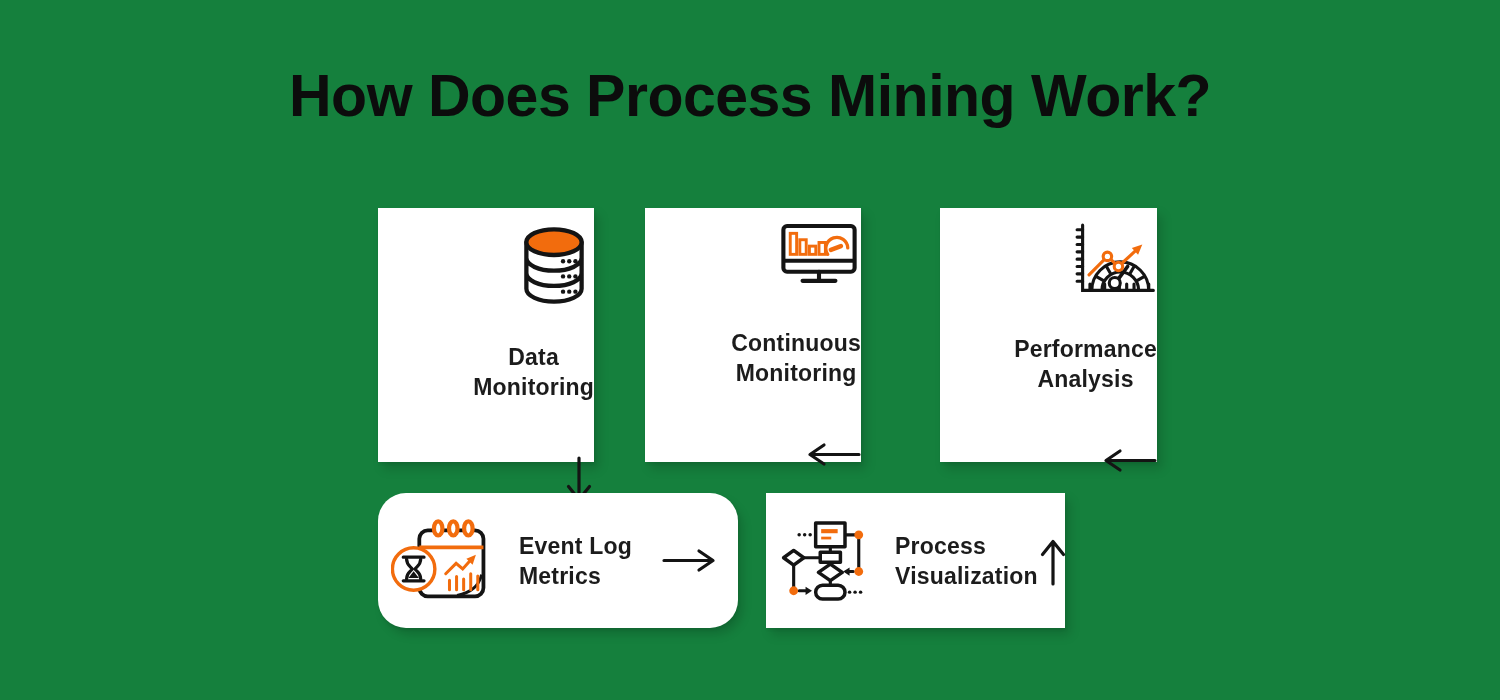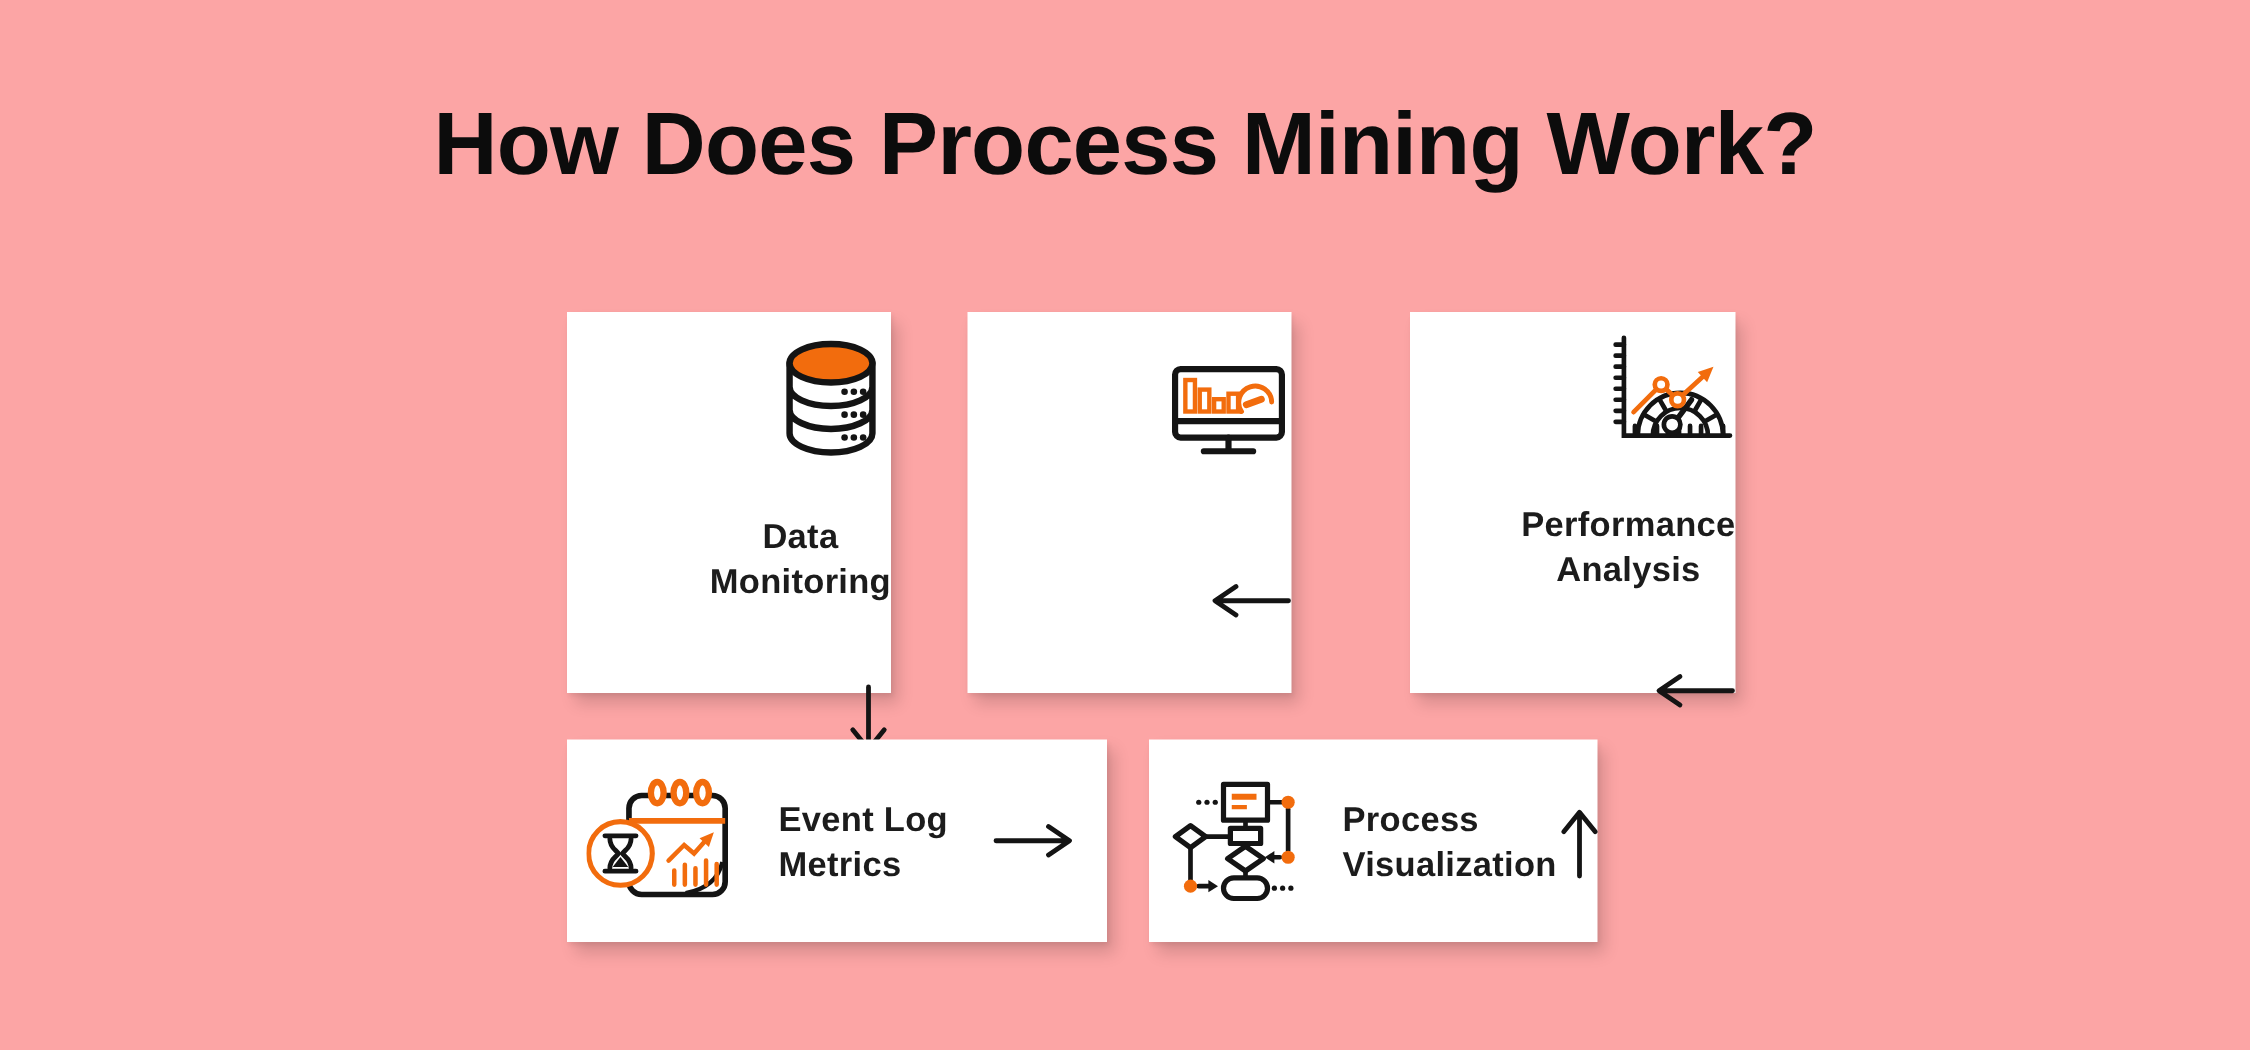--- a/index.html
+++ b/index.html
@@ -1,27 +1,27 @@
 <!DOCTYPE html>
 <html><head>
 <meta charset="utf-8">
 <style>
   html,body{margin:0;padding:0;background:#ebebeb;}
-  .stage{position:relative;width:1500px;height:700px;background:#fca5a5;overflow:hidden;
+  .stage{position:relative;width:1500px;height:700px;background:#15803d;overflow:hidden;
          font-family:"Liberation Sans",sans-serif;}
   .title{position:absolute;left:0;top:62px;width:100%;text-align:center;
          font-size:59px;font-weight:bold;color:#0c0c0c;letter-spacing:-0.5px;}
   .card{position:absolute;background:#fff;
         box-shadow:5px 7px 10px rgba(0,0,0,.15),1px 2px 3px rgba(0,0,0,.07);}
   .card.v{display:flex;flex-direction:column;align-items:flex-end;gap:34px;}
   .card.h{display:flex;flex-direction:row;align-items:center;}
   #card-data-collection{left:378px;top:208px;width:216px;height:254px;}
   #card-continuous-monitoring{left:645px;top:208px;width:216px;height:254px;}
   #card-performance-metrics{left:940px;top:208px;width:217px;height:254px;}
-  #card-event-log-analysis{left:378px;top:493px;width:360px;height:135px;padding:0;}
+  #card-event-log-analysis{left:378px;top:493px;width:360px;height:135px;padding:0;border-radius:28px;}
   #card-process-visualization{left:766px;top:493px;width:299px;height:135px;padding:0;}
   .v .iconbox{margin-top:14px;height:112px;display:flex;align-items:center;justify-content:center;}
   .v .label{margin-top:0;text-align:center;}
   .label{font-size:23px;line-height:30px;font-weight:bold;color:#1c1c1c;letter-spacing:.2px;}
   .v .flow-arrow{margin-top:20px;display:flex;align-items:center;justify-content:center;flex:0 0 auto;}
   .h .iconbox{margin-left:13px;display:flex;align-items:center;justify-content:center;}
   .h .label{margin-left:28px;text-align:left;}
   .h .flow-arrow{margin-left:auto;margin-right:22px;display:flex;align-items:center;}
   svg{display:block;}
 </style>
@@ -71,20 +71,24 @@
         <g fill="none" stroke="#f26c0d" stroke-width="3.2">
           <rect x="14.5" y="12" width="7" height="23"></rect>
           <rect x="25" y="19" width="7" height="16"></rect>
           <rect x="35.5" y="26" width="7" height="9"></rect>
           <rect x="46" y="22" width="7" height="13"></rect>
         </g>
         <path d="M55.5,35 A12,12 0 1 1 77.5,28" fill="none" stroke="#f26c0d" stroke-width="3.6" stroke-linecap="round"></path>
         <path d="M59,30 L70,26" stroke="#f26c0d" stroke-width="5" stroke-linecap="round"></path>
       </svg>
     </div>
+    <div class="label">
+      <span>Continuous</span><br>
+      <span>Monitoring</span>
+    </div>
     <div class="flow-arrow">
       <svg width="54" height="25" viewBox="0 0 54 25">
         <path d="M52,12.5 H4 M17,3 L3,12.5 L17,22" fill="none" stroke="#141414" stroke-width="3.2" stroke-linecap="round" stroke-linejoin="round"></path>
       </svg>
     </div>
   </div>
 
   <div class="card v" id="card-performance-metrics">
     <div class="iconbox">
       <svg width="90" height="78" viewBox="0 0 98 84">

